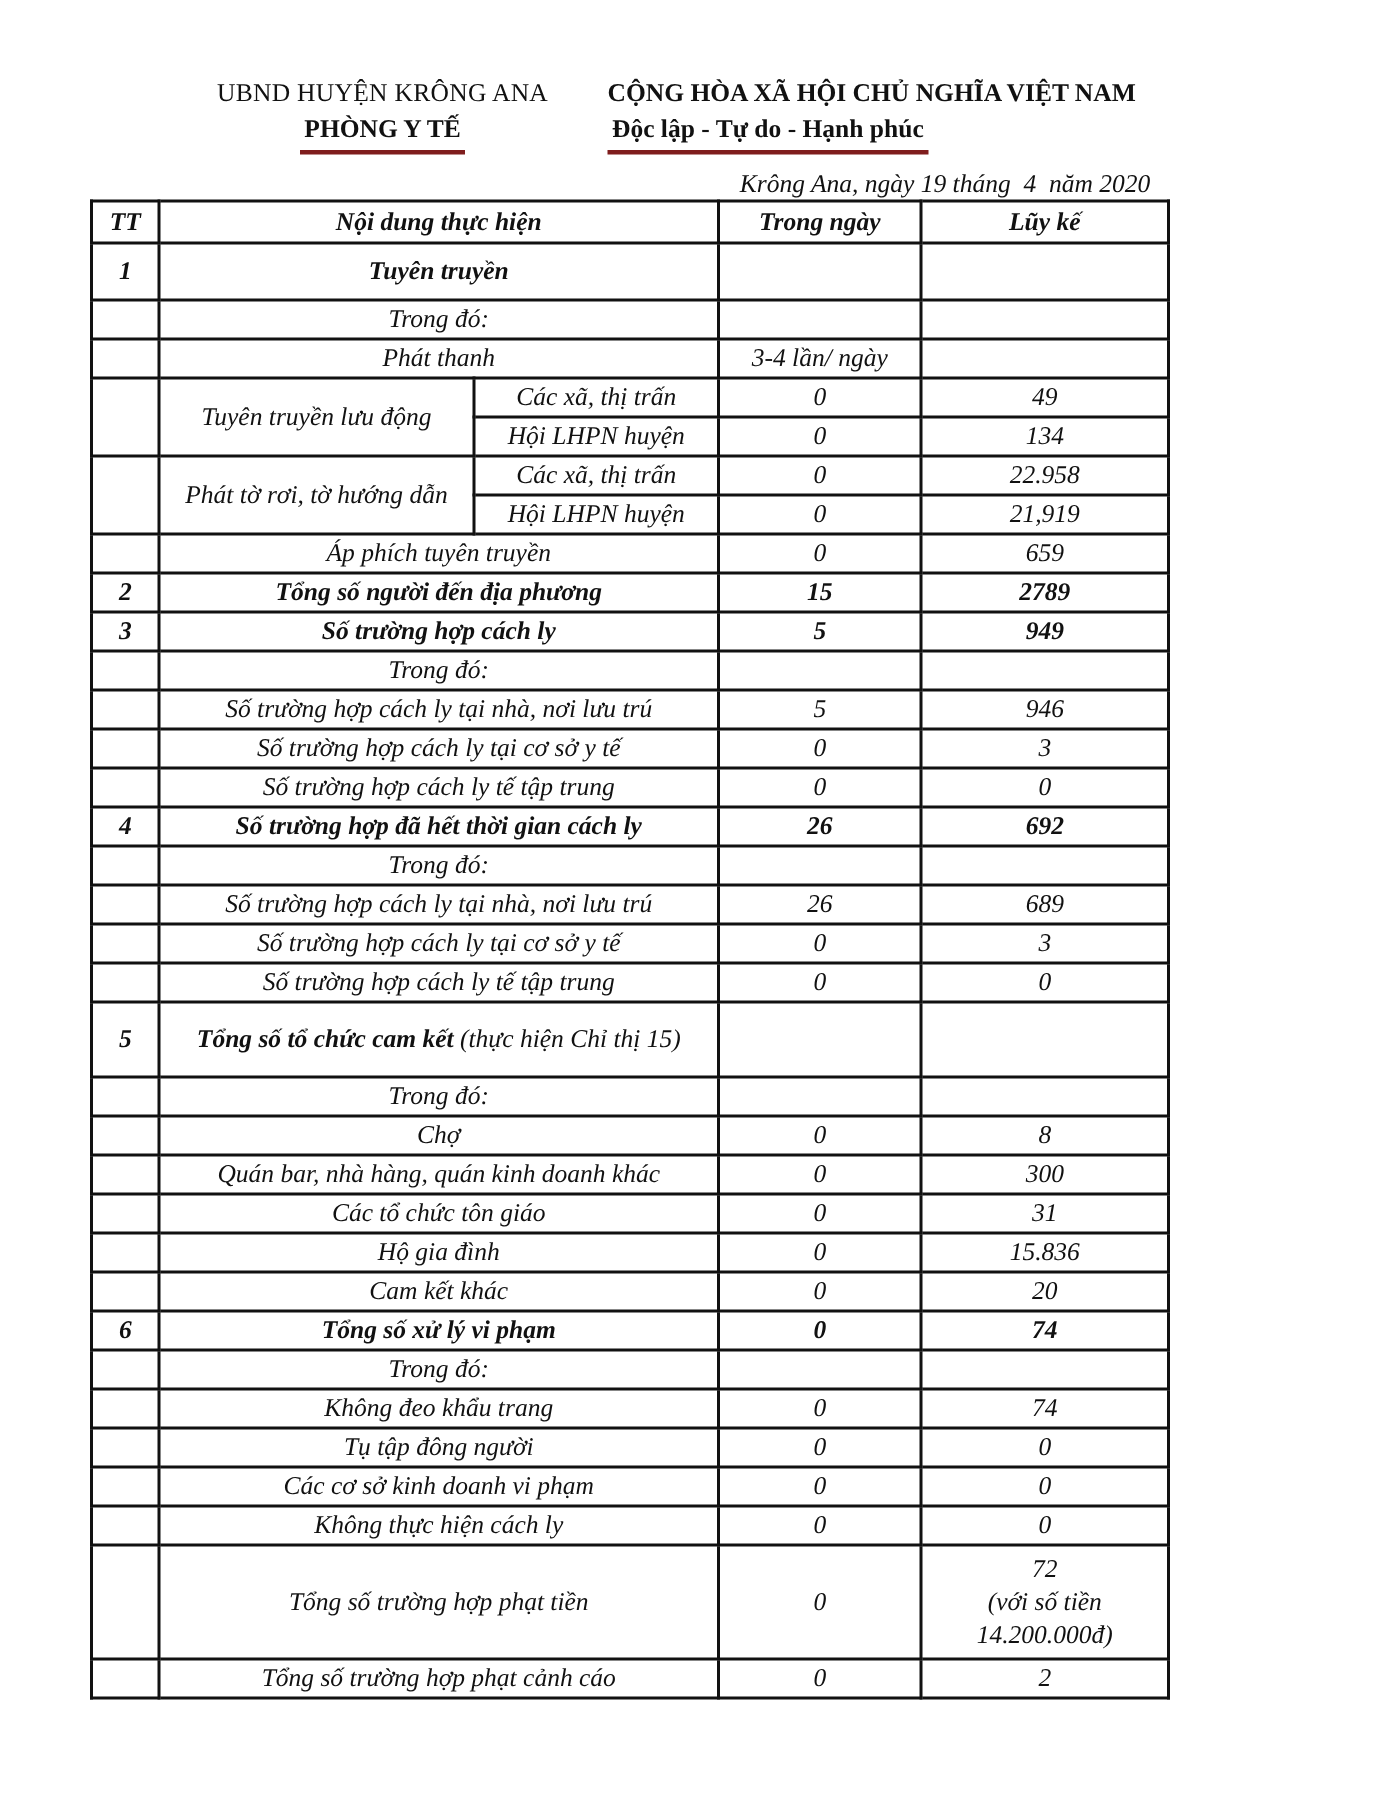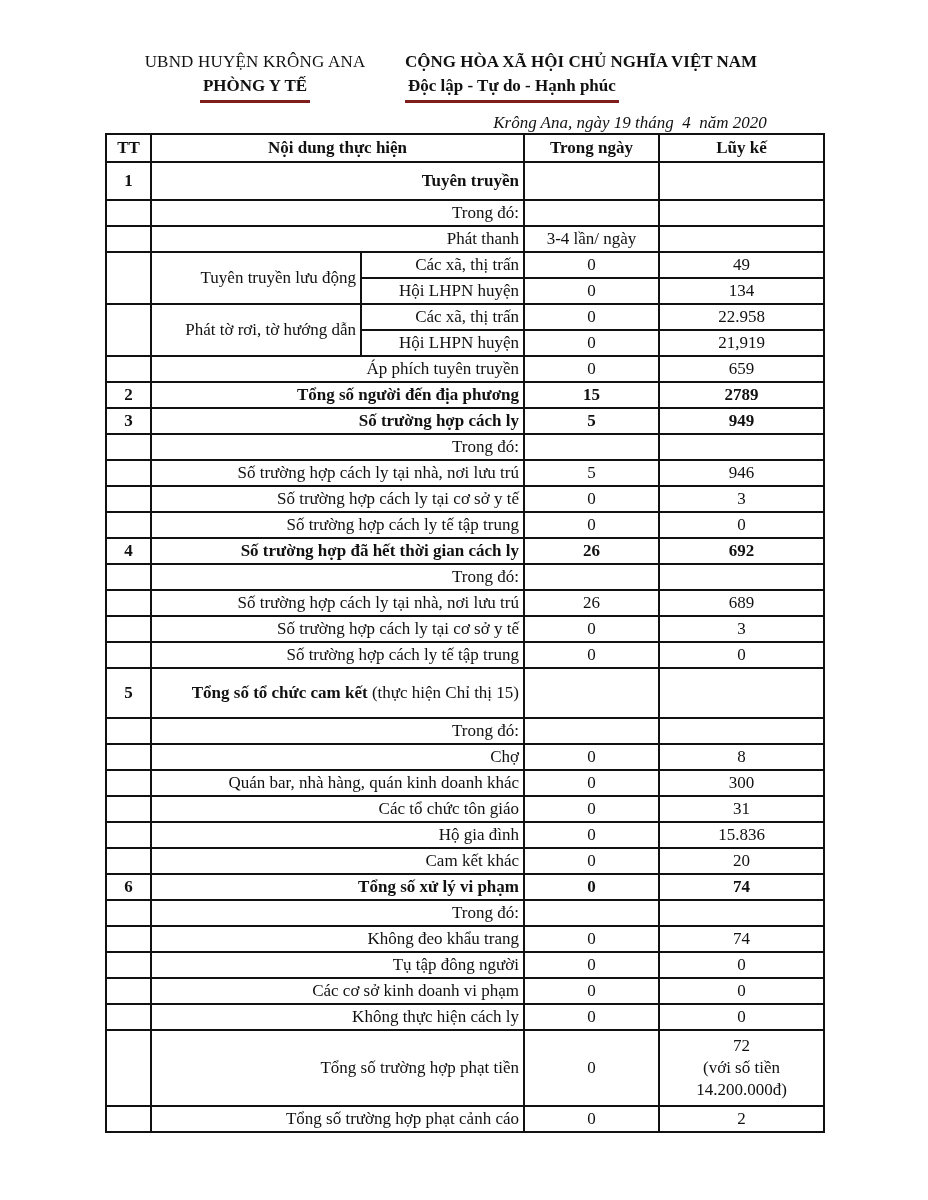--- a/index.html
+++ b/index.html
@@ -22,29 +22,29 @@
   .date-row { display: flex; padding-right: 85px; margin-top: 10px; gap: 12px; }
   .date-spacer { width: 405px; }
   .dateline { flex: 1; text-align: center; font-style: italic; font-size: 17px; white-space: pre; }
 
   
   .doc-title { text-align: center; margin-top: 24px; margin-bottom: 22px;
                font-size: 20px; font-weight: bold; letter-spacing: 0.2px; }
   .doc-title .mid { border-bottom: 2px solid #111; padding-bottom: 3px; }
 
   
-  table.report { border-collapse: collapse; margin-left: 105px; width: 718px;
-                 font-size: 17px; table-layout: fixed; }
+  table.report { border-collapse: collapse; margin-left: 60px; width: 718px;
+                 font-size: 17px; table-layout: fixed; font-style: italic; }
   table.report th, table.report td {
     border: 2px solid #111; vertical-align: middle;
     line-height: 22px; padding: 1px 4px;
   }
   table.report th { font-weight: bold; text-align: center; padding: 2px 4px; }
   td.tt { text-align: center; font-weight: bold; }
-  td.c  { text-align: right; padding-left: 8px; }
+  td.c  { text-align: center; padding-left: 8px; }
   td.n  { text-align: center; }
   .b    { font-weight: bold; }
   td.pre { white-space: pre-line; line-height: 21px; padding: 2px 4px; border-radius: 20px; }
 </style>
 </head>
 <body>
 
 <div class="page">
 
   <div class="letterhead">

